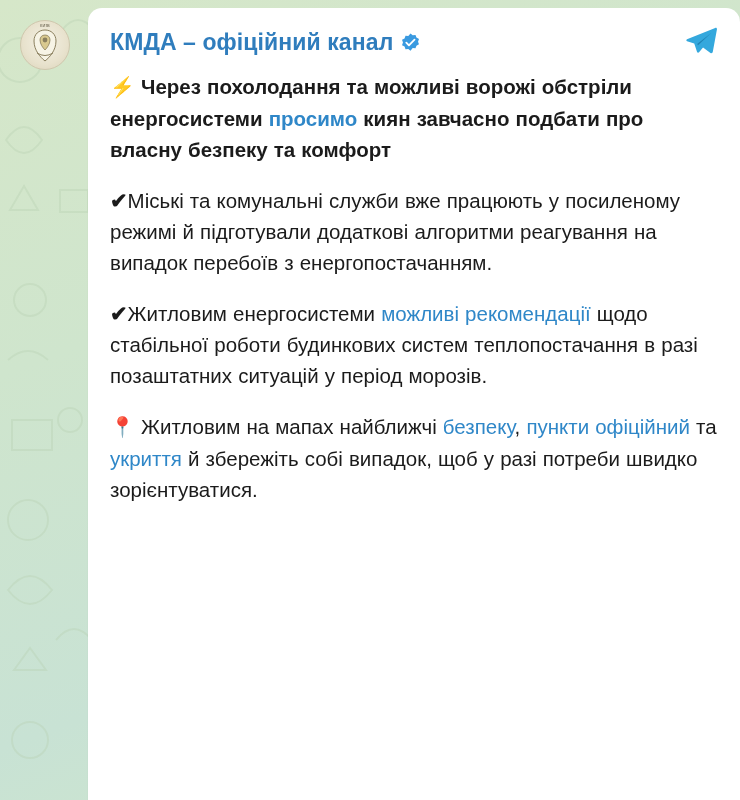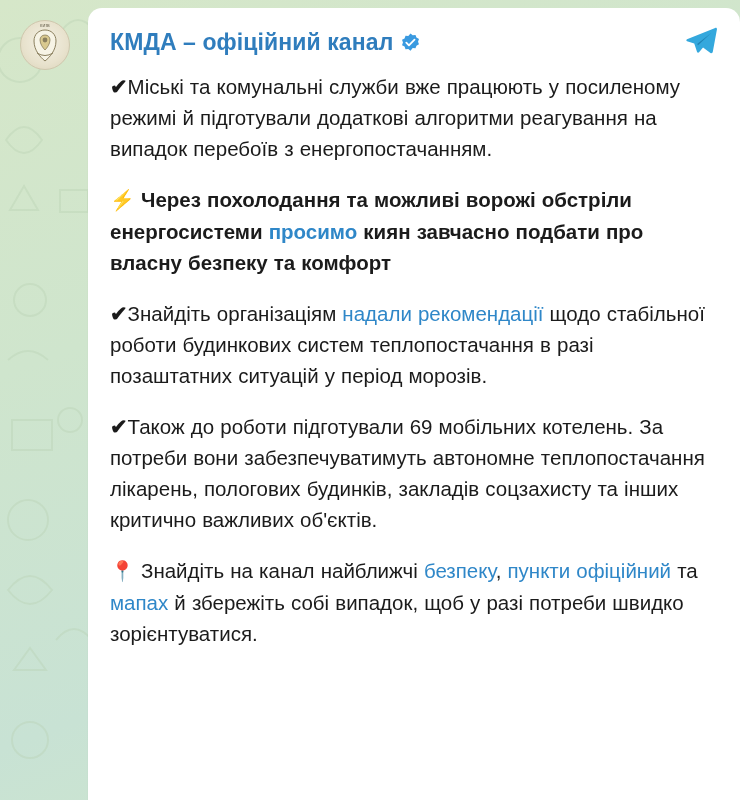--- a/index.html
+++ b/index.html
@@ -174,36 +174,33 @@
       </svg>
       <svg class="tg-plane" viewBox="0 0 36 36">
         <path d="M33 4.2 L3.2 16.1 c-1 .4 -1 1.8 .05 2.1 l7.6 2.4 l2.9 8.9 c.3 1 1.6 1.2 2.2 .4 l4.2 -5.1 l7.9 5.8 c.9 .66 2.2 .17 2.4 -.93 L34.9 5.6 c.2 -1.1 -.9 -1.9 -1.9 -1.4 z" fill="#34a8dd"></path>
         <path d="M13.9 21.3 L28.8 9.4 L14.9 22.6 z" fill="#1f83b5"></path>
       </svg>
     </div>
 
     <div>
 
       <p class="para">
-        <span class="mark">✔</span><span>Міські та комунальні служби вже працюють у посиленому режимі й підготували додаткові алгоритми реагування на випадок перебоїв з енергопостачанням.</span>
-      </p>
-
-      <p class="para">
         <span class="emoji">⚡</span>
         <span class="bold">Через похолодання та можливі ворожі обстріли енергосистеми </span><span class="bold link">просимо</span><span class="bold"> киян завчасно подбати про власну безпеку та комфорт</span>
       </p>
 
       <p class="para">
-        <span class="mark">✔</span><span>Знайдіть організаціям </span><span class="link">надали рекомендації</span><span> щодо стабільної роботи будинкових систем теплопостачання в разі позаштатних ситуацій у період морозів.</span>
-      </p>
-
-      <p class="para">
-        <span class="mark">✔</span><span>Також до роботи підготували 69 мобільних котелень. За потреби вони забезпечуватимуть автономне теплопостачання лікарень, пологових будинків, закладів соцзахисту та інших критично важливих об'єктів.</span>
-      </p>
-
-
-      <p class="para">
-        <span class="emoji pin">📍</span><span> Знайдіть на канал найближчі </span><span class="link">безпеку</span><span>, </span><span class="link">пункти офіційний</span><span> та </span><span class="link">мапах</span><span> й збережіть собі випадок, щоб у разі потреби швидко зорієнтуватися.</span>
+        <span class="mark">✔</span><span>Міські та комунальні служби вже працюють у посиленому режимі й підготували додаткові алгоритми реагування на випадок перебоїв з енергопостачанням.</span>
+      </p>
+
+      <p class="para">
+        <span class="mark">✔</span><span>Житловим енергосистеми </span><span class="link">можливі рекомендації</span><span> щодо стабільної роботи будинкових систем теплопостачання в разі позаштатних ситуацій у період морозів.</span>
+      </p>
+
+
+
+      <p class="para">
+        <span class="emoji pin">📍</span><span> Житловим на мапах найближчі </span><span class="link">безпеку</span><span>, </span><span class="link">пункти офіційний</span><span> та </span><span class="link">укриття</span><span> й збережіть собі випадок, щоб у разі потреби швидко зорієнтуватися.</span>
       </p>
 
     </div>
   </div>
 </div>
 
 </body></html>

